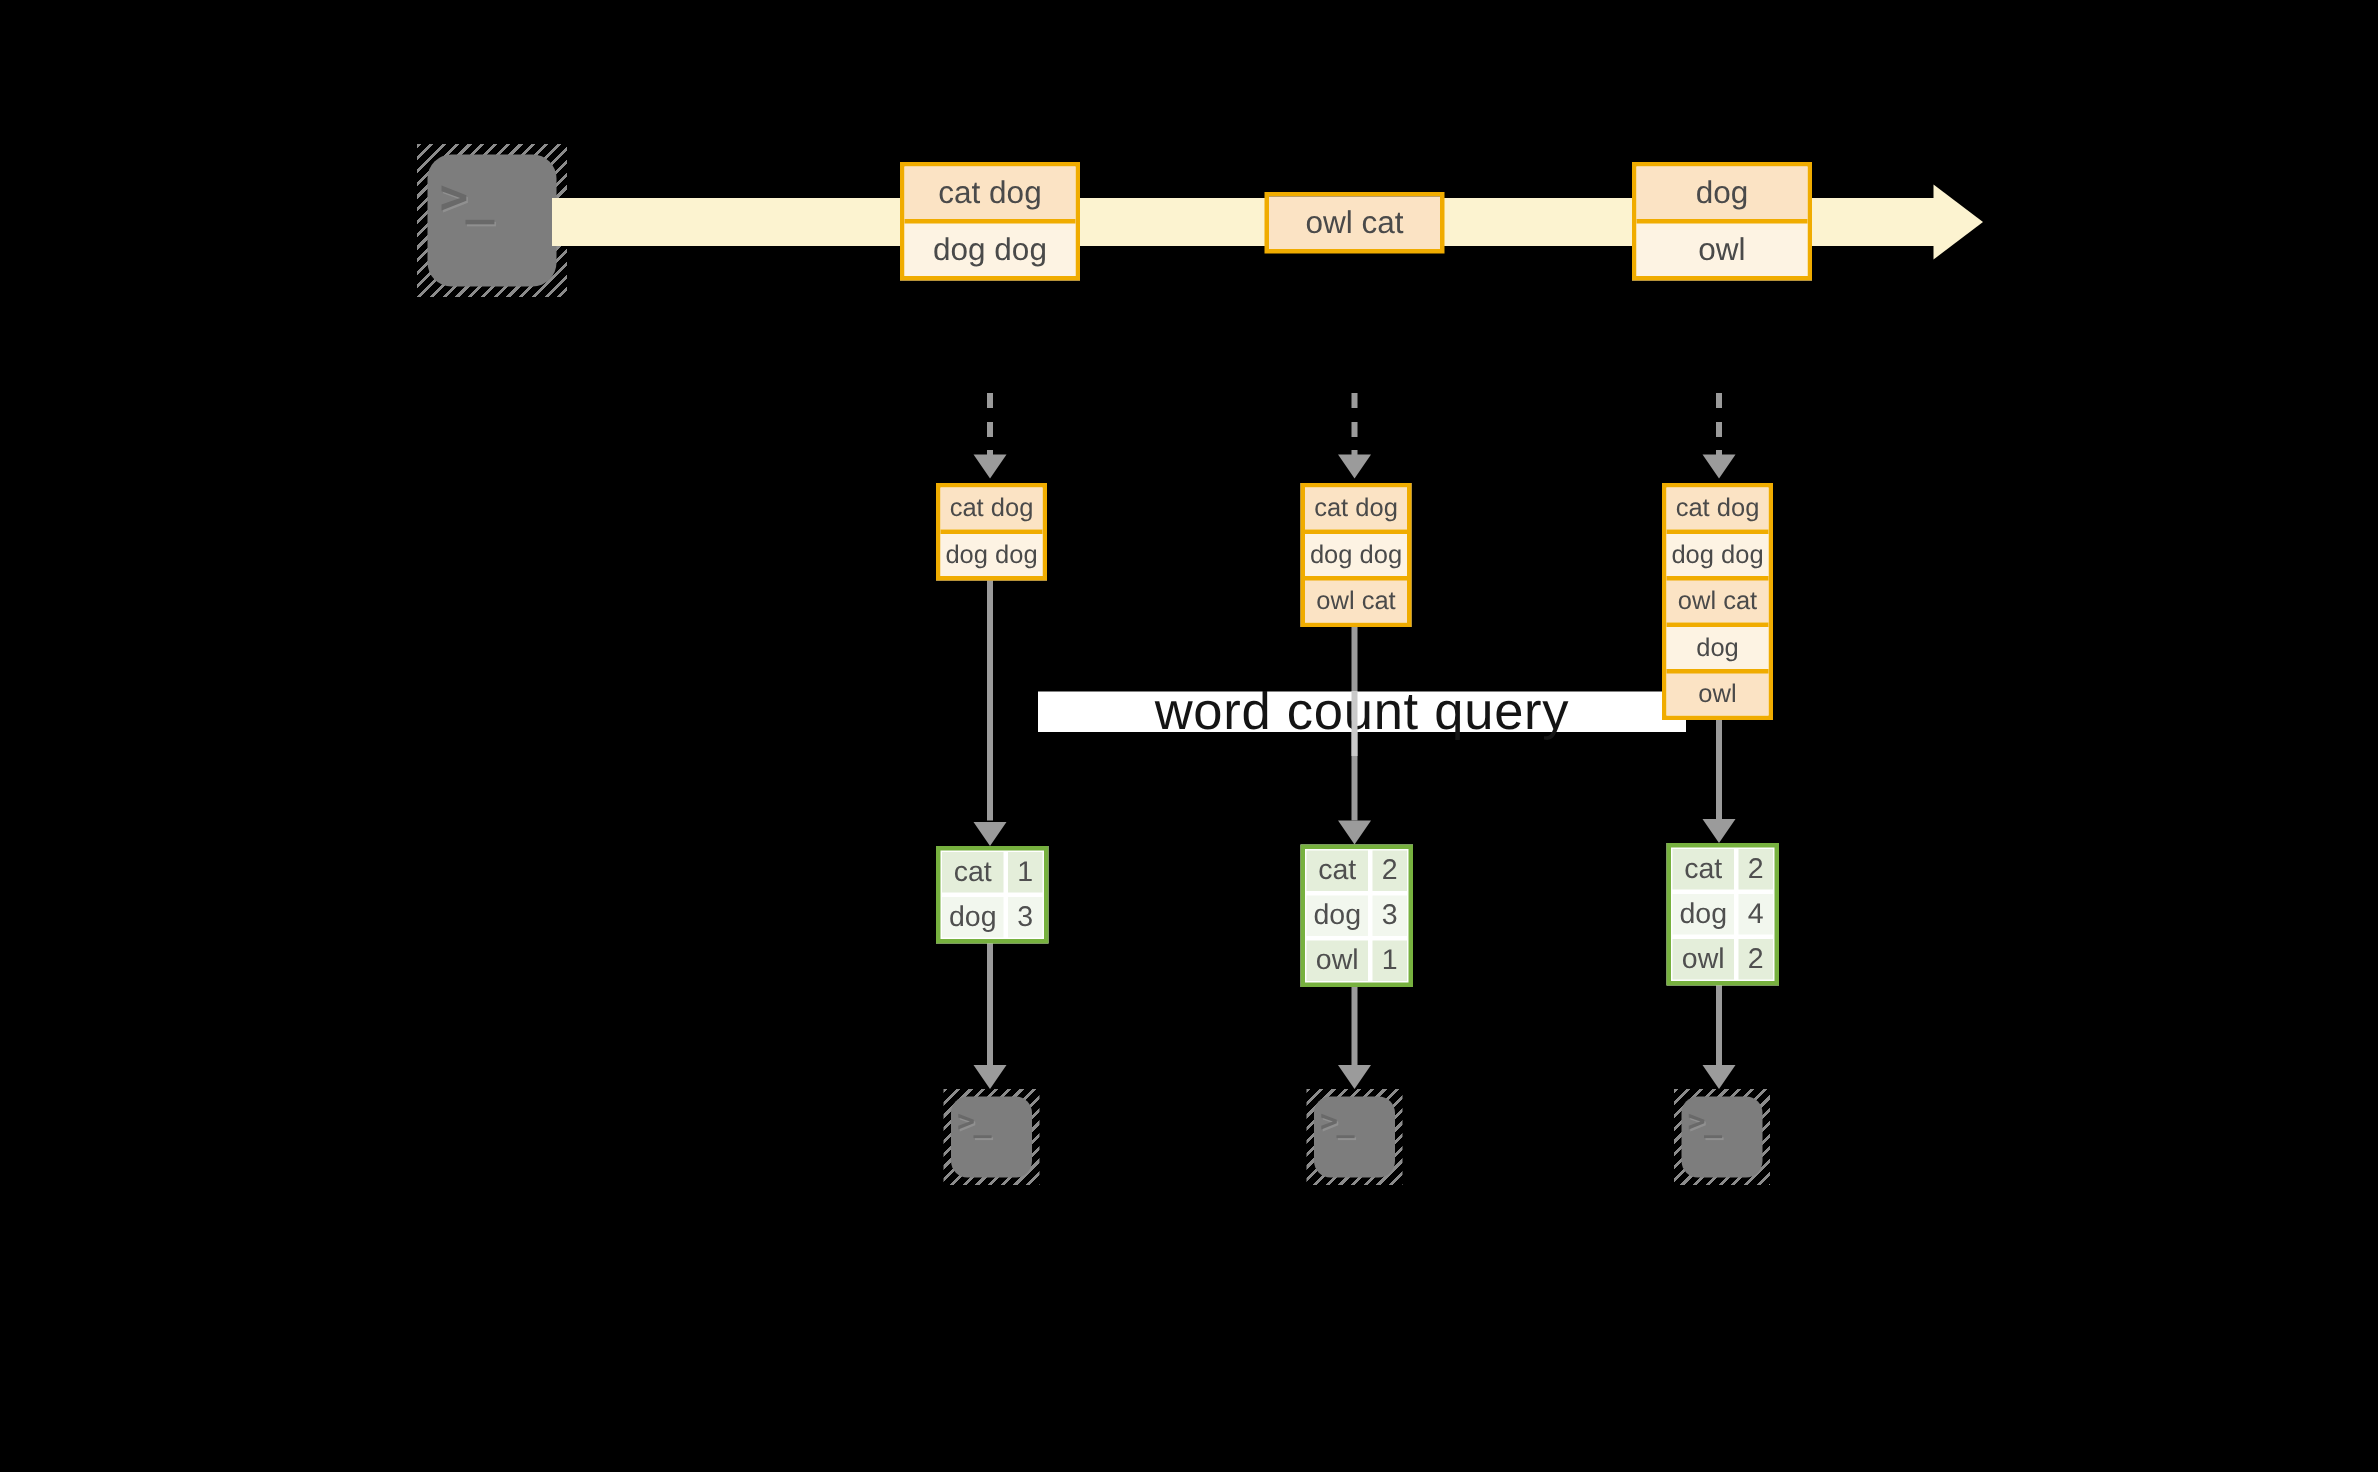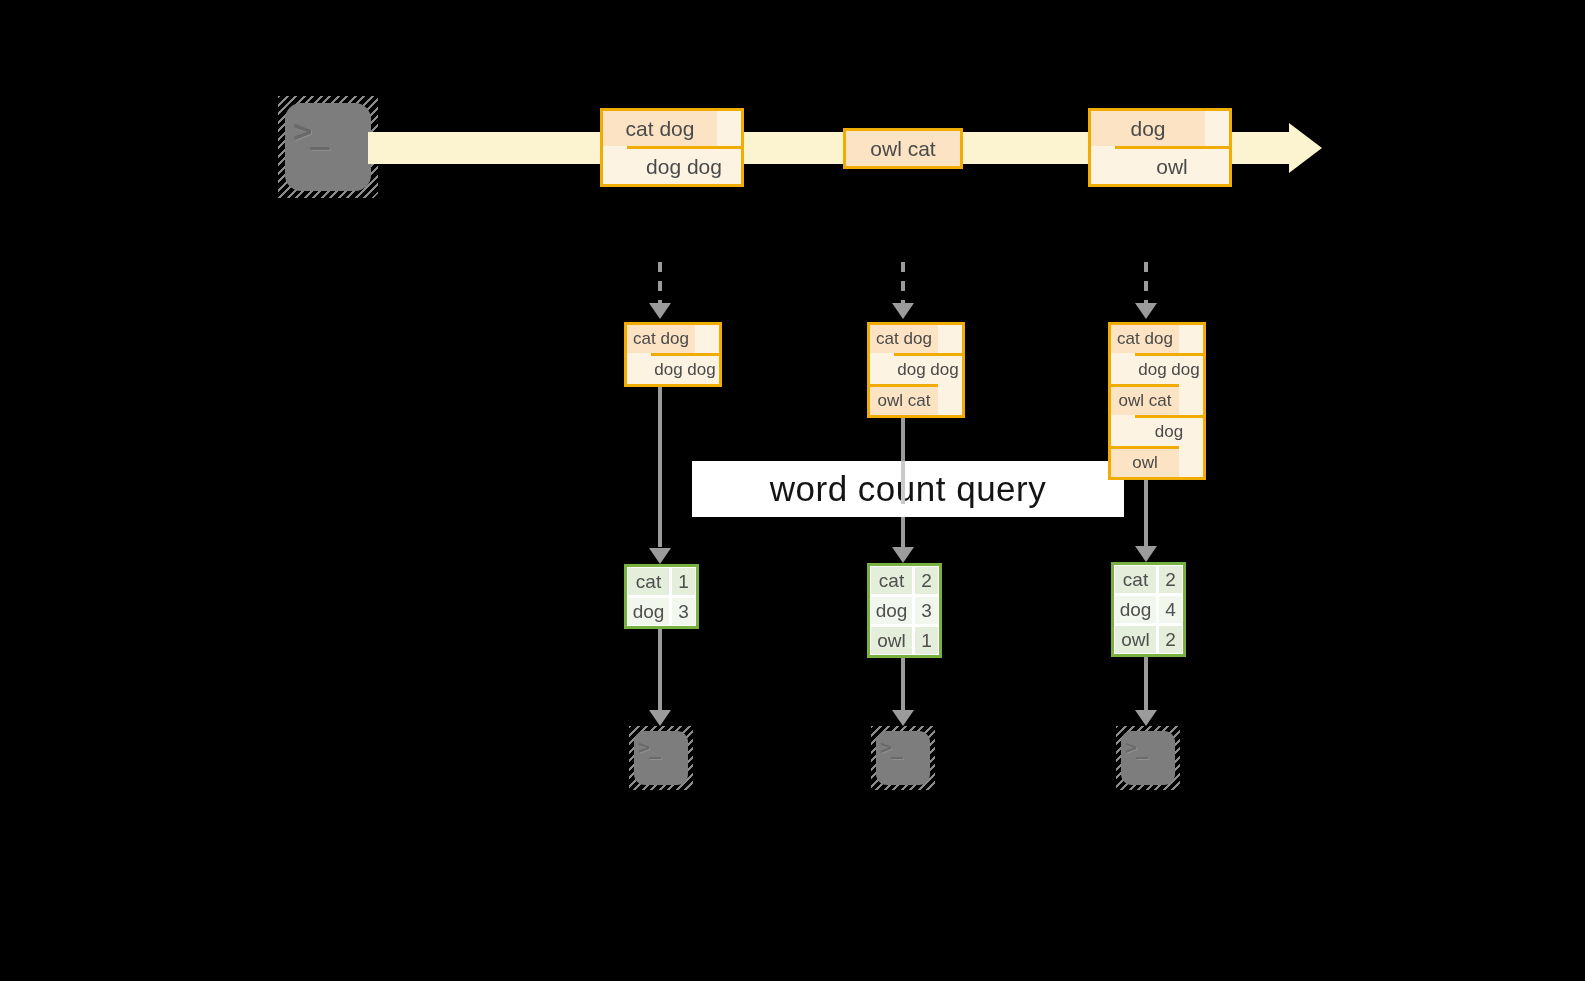--- a/index.html
+++ b/index.html
@@ -29,32 +29,32 @@
     border-top:25px solid transparent; border-bottom:25px solid transparent;
     border-left:33px solid #fcf3d0; }
 
   
   .obox { position:absolute; border:3px solid #f0ac00; z-index:2; background:#fdf3e3; }
   .orow { display:flex; align-items:center; justify-content:center; color:#4a4a4a; }
   .obox .orow + .orow { border-top:3px solid #f0ac00; }
   .event .orow { width:114px; height:35px; font-size:21px; }
   .buffer .orow { width:68px; height:28px; font-size:17px; }
   .fa { background:#fbe3c4; }
-  .fb { background:#fdf3e3;margin-left:24px; }
+  .fb { background:#fdf3e3; }
   .z3 { z-index:3; }
 
   
   .vshaft { position:absolute; width:4px; background:#9b9b9b; }
   .vshaft.dash { background: repeating-linear-gradient(180deg, #9b9b9b 0 10px, rgba(0,0,0,0) 10px 19px); }
   .vhead { position:absolute; width:0; height:0;
     border-left:11px solid transparent; border-right:11px solid transparent;
     border-top:16px solid #9b9b9b; }
 
   
-  .banner { position:absolute; left:692px; top:461px; width:432px; height:56px;
+  .banner { position:absolute; left:692px; top:461px; width:432px; height:27px;
     background:#ffffff; z-index:1; display:flex; align-items:center; justify-content:center;
     font-size:35px; font-weight:300; color:#141414; letter-spacing:.5px; }
   .banner-line { position:absolute; left:901px; top:461px; width:4px; height:43px;
     background:#c9c9c9; z-index:2; }
 
   
   .gtab { position:absolute; z-index:2; background:#ffffff; border:3px solid #77b13f;
     padding:1px; display:grid; grid-template-columns:41px 23px; gap:3px; }
   .gcell { height:27px; display:flex; align-items:center; justify-content:center;
     font-size:19px; color:#4f4f4f; background:#e4eeda; }

